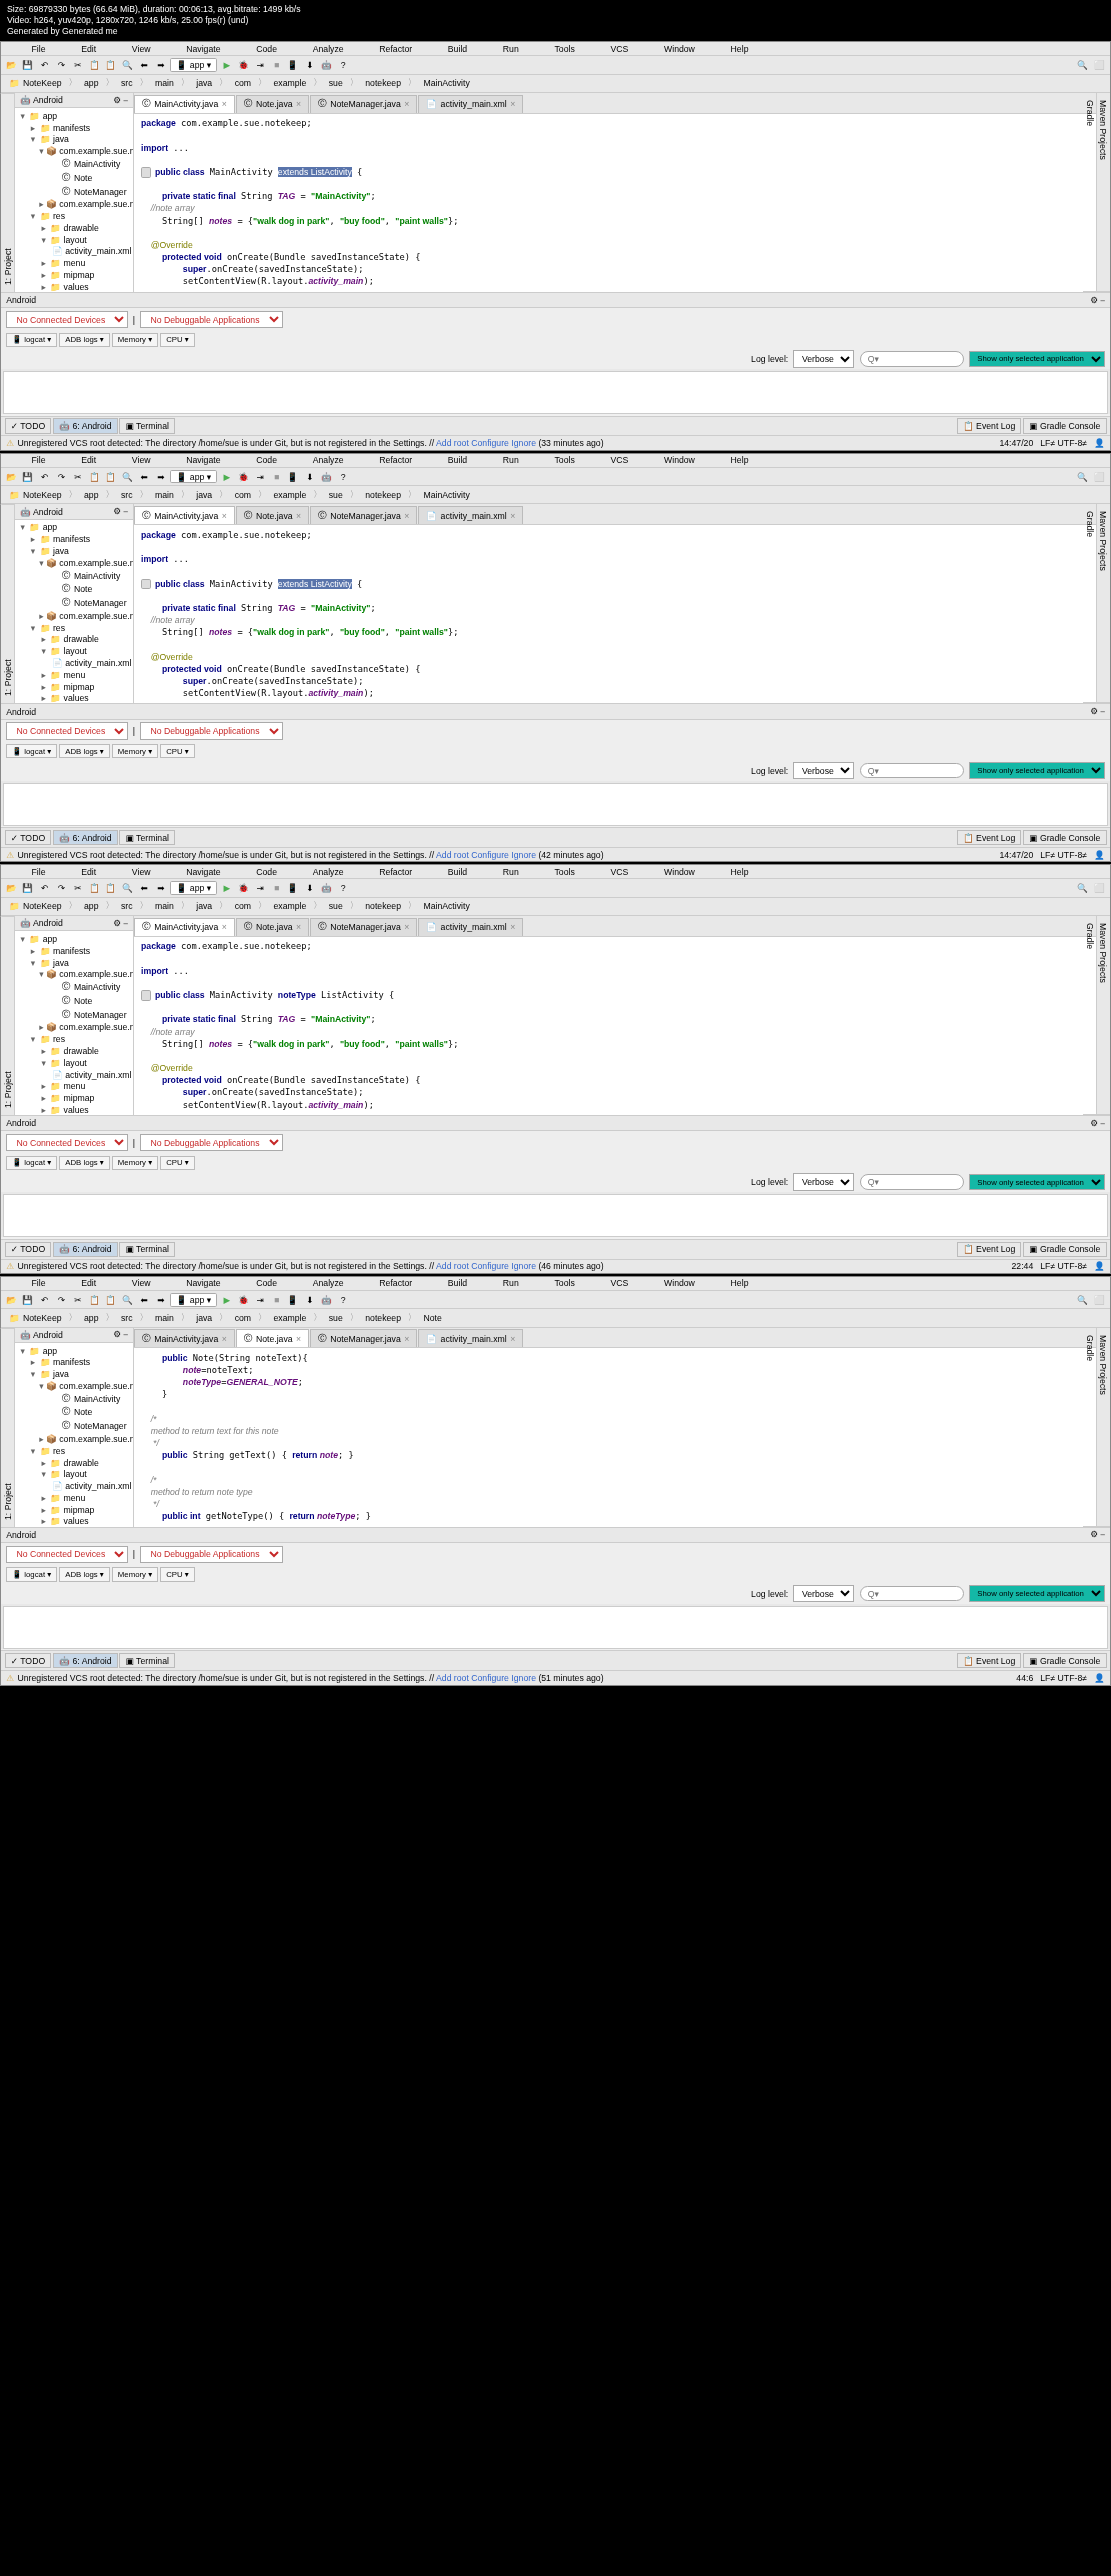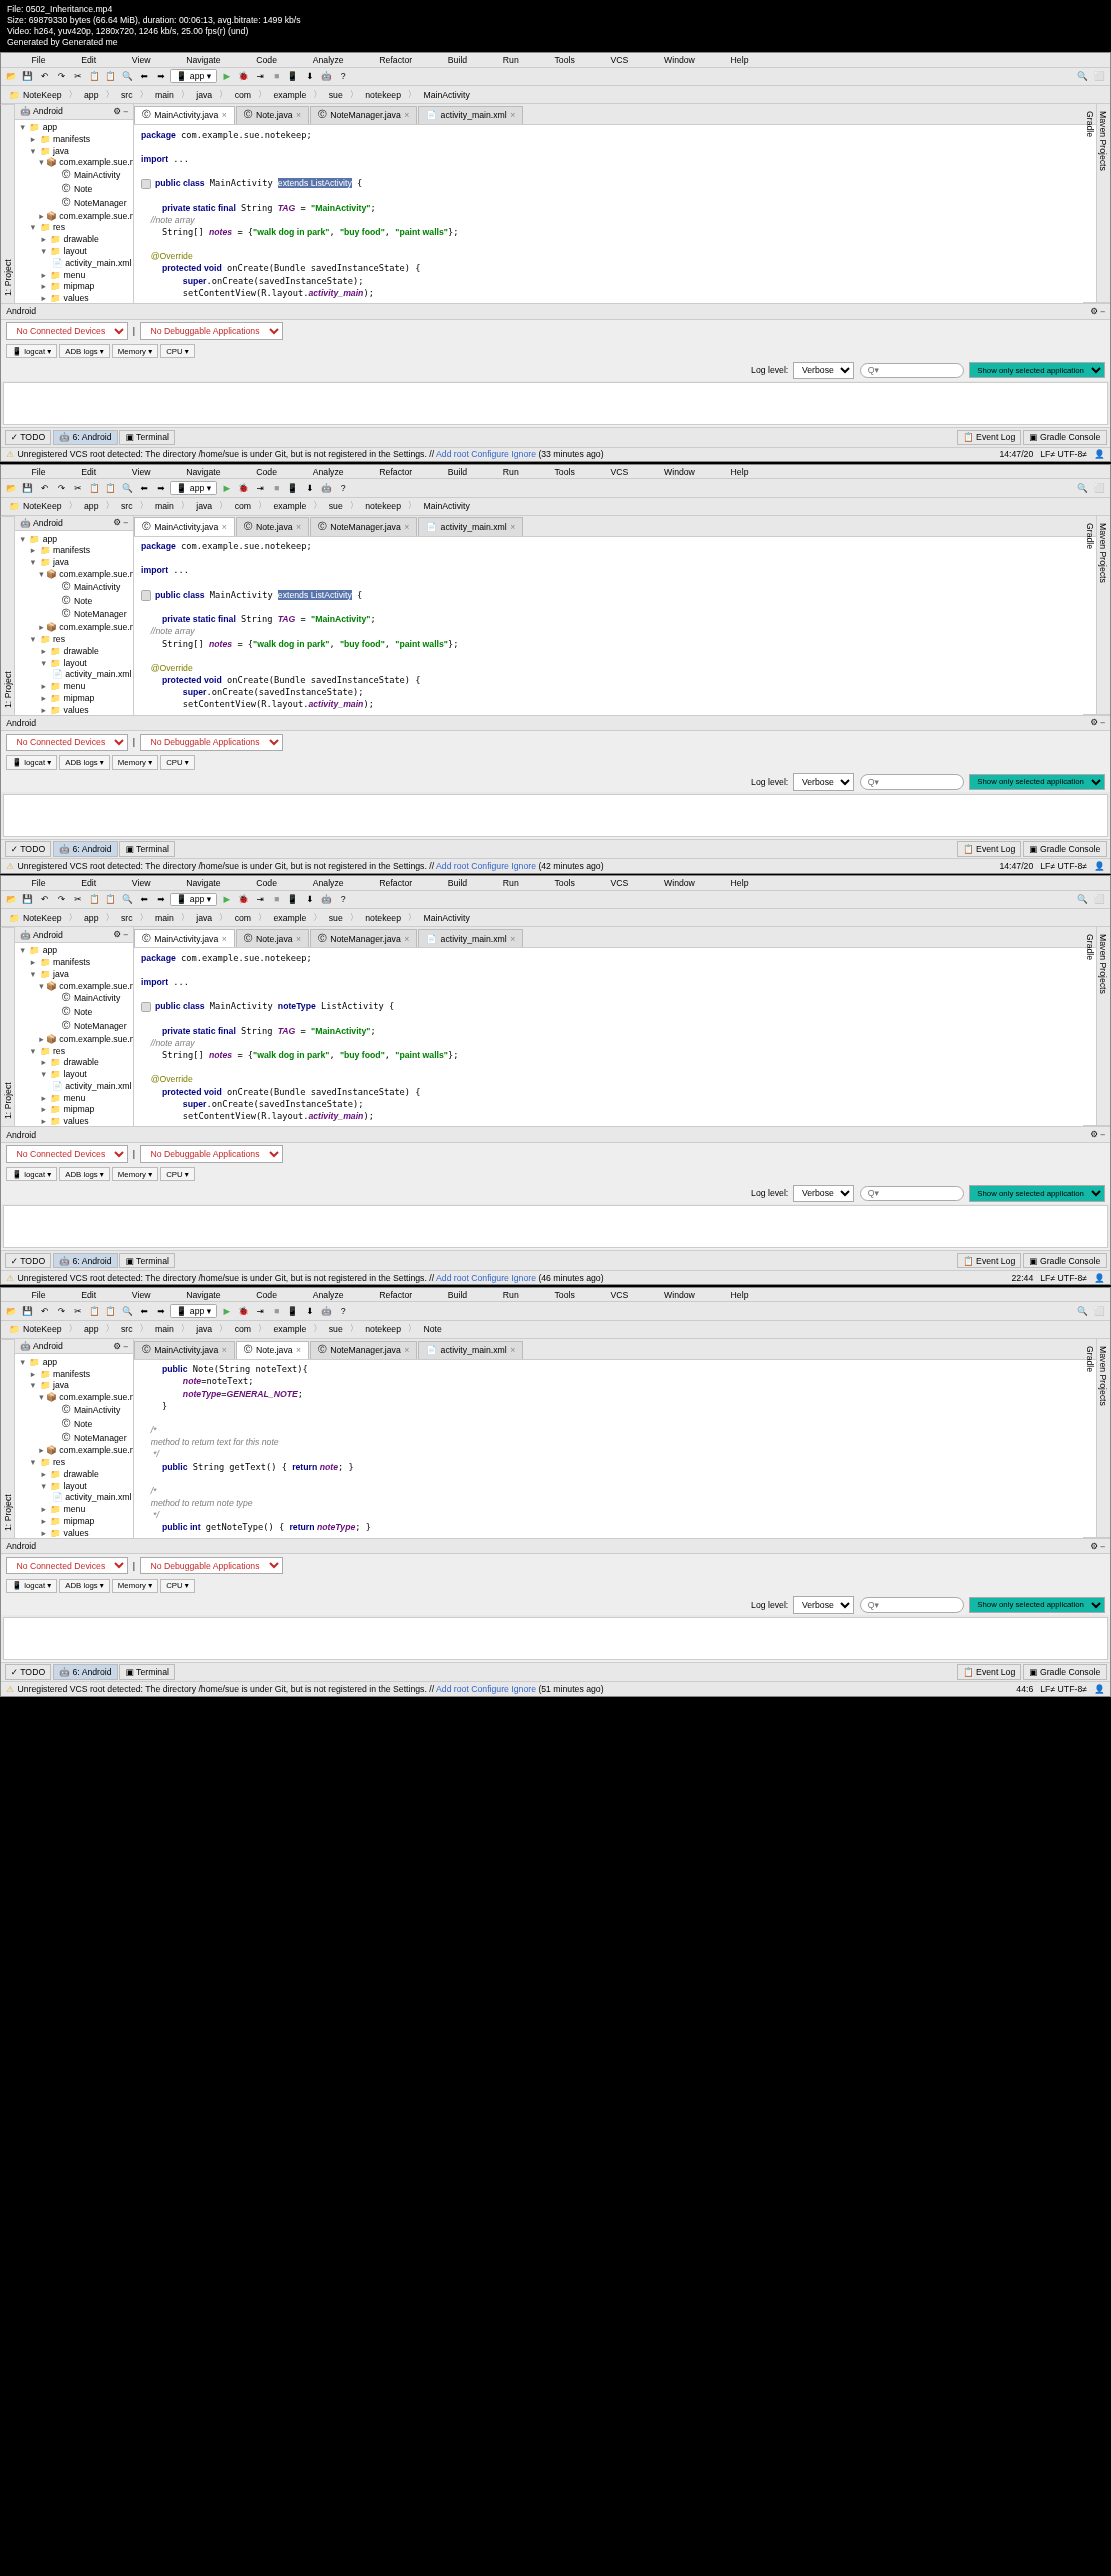--- a/index.html
+++ b/index.html
@@ -61,21 +61,20 @@
 .status-bar { background: #e8e8e8; border-top: 0.9px solid #ccc; padding: 1.7px 5.2px; display: flex; align-items: center; font-size: 7.8px; gap: 3.5px; }
 .status-bar .warn-icon { color: #d4a843; }
 .status-bar .links { color: #3366cc; }
 .status-right { margin-left: auto; display: flex; gap: 7px; }
 .spacer { flex: 1; }
 </style>
 </head>
 <body>
 
 <div class="video-header">
-  <div>File: 0502_Inheritance.mp4</div>
   <div>Size: 69879330 bytes (66.64 MiB), duration: 00:06:13, avg.bitrate: 1499 kb/s</div>
   <div>Video: h264, yuv420p, 1280x720, 1246 kb/s, 25.00 fps(r) (und)</div>
   <div>Generated by Generated me</div>
 </div>
 
 <div id="frames-container">
     <div class="ide-frame">
     <div class="menubar">
     <span>File</span>
         <span>Edit</span>

